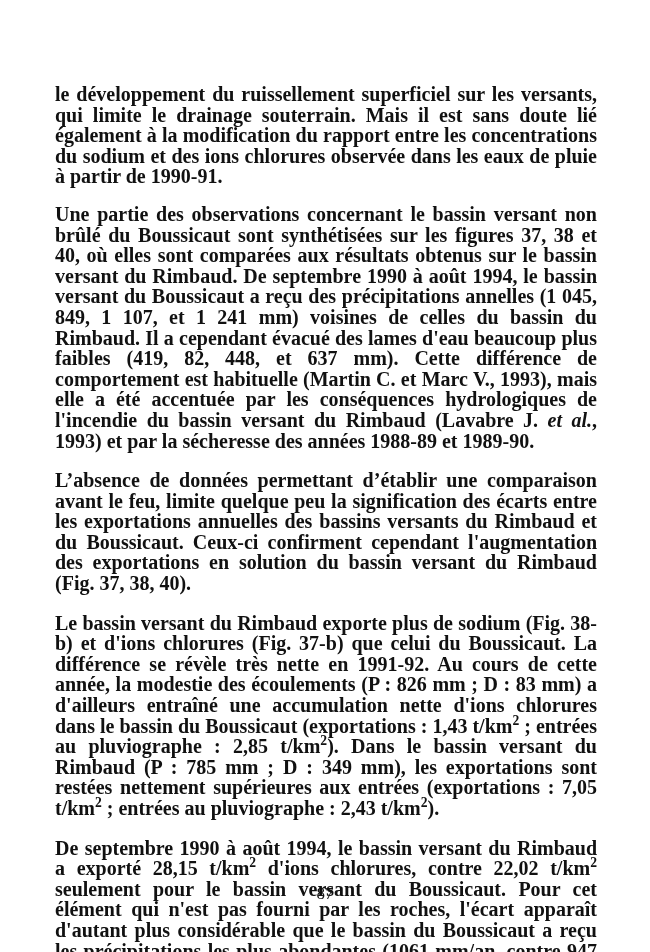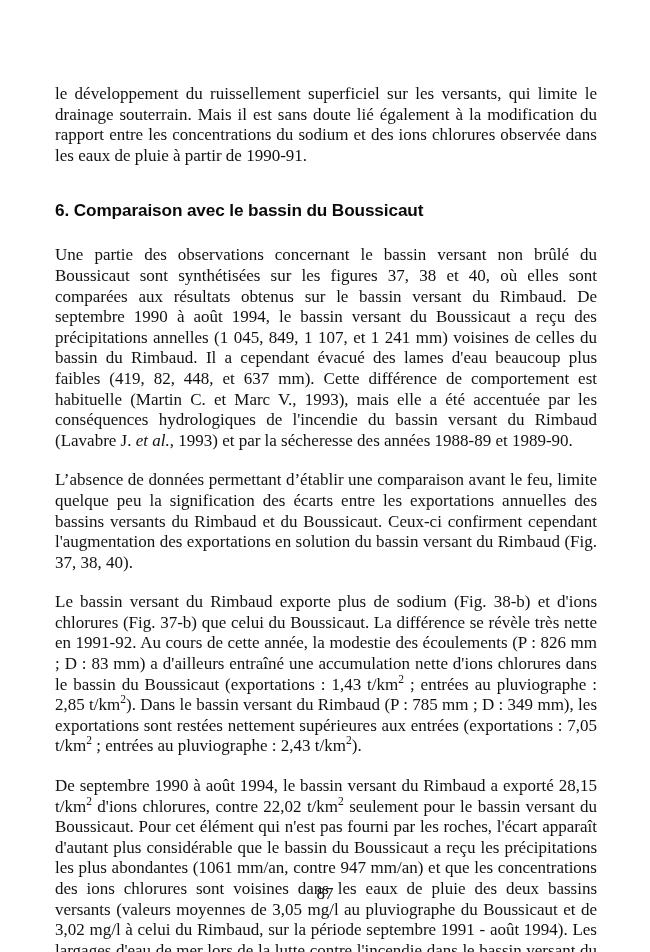--- a/index.html
+++ b/index.html
@@ -21,27 +21,28 @@
 
   .content {
     position: absolute;
     left: 55px;
     top: 84px;
     width: 542px;
   }
 
   .para {
     font-family: "Liberation Serif", "DejaVu Serif", serif;
-    font-size: 17px;
+    font-size: 20px;
     line-height: 20.6px;
     color: #111111;
     text-align: justify;
     text-justify: inter-word;
     margin: 0 0 19px 0;
     hyphens: none;
+    font-weight: bold;
     -webkit-hyphens: none;
   }
 
   .para:last-of-type {
     margin-bottom: 12px;
   }
 
   .para.tight {
     margin-bottom: 17px;
   }
@@ -80,21 +81,20 @@
 </style>
 </head>
 <body>
 
 <div class="page">
 
   <div class="content">
 
     <p class="para tight">le développement du ruissellement superficiel sur les versants, qui limite le drainage souterrain. Mais il est sans doute lié également à la modification du rapport entre les concentrations du sodium et des ions chlorures observée dans les eaux de pluie à partir de 1990-91.</p>
 
-    <h2 class="section-heading">6. Comparaison avec le bassin du Boussicaut</h2>
 
     <p class="para"><span>Une partie des observations concernant le bassin versant non brûlé du Boussicaut sont synthétisées sur les figures 37, 38 et 40, où elles sont comparées aux résultats obtenus sur le bassin versant du Rimbaud. De septembre 1990 à août 1994, le bassin versant du Boussicaut a reçu des précipitations annelles (1 045, 849, 1 107, et 1 241 mm) voisines de celles du bassin du Rimbaud. Il a cependant évacué des lames d'eau beaucoup plus faibles (419, 82, 448, et 637 mm). Cette différence de comportement est habituelle (Martin C. et Marc V., 1993), mais elle a été accentuée par les conséquences hydrologiques de l'incendie du bassin versant du Rimbaud (Lavabre J. </span><em>et al.</em><span>, 1993) et par la sécheresse des années 1988-89 et 1989-90.</span></p>
 
     <p class="para">L’absence de données permettant d’établir une comparaison avant le feu, limite quelque peu la signification des écarts entre les exportations annuelles des bassins versants du Rimbaud et du Boussicaut. Ceux-ci confirment cependant l'augmentation des exportations en solution du bassin versant du Rimbaud (Fig. 37, 38, 40).</p>
 
     <p class="para"><span>Le bassin versant du Rimbaud exporte plus de sodium (Fig. 38-b) et d'ions chlorures (Fig. 37-b) que celui du Boussicaut. La différence se révèle très nette en 1991-92. Au cours de cette année, la modestie des écoulements (P : 826 mm ; D : 83 mm) a d'ailleurs entraîné une accumulation nette d'ions chlorures dans le bassin du Boussicaut (exportations : 1,43 t/km</span><sup>2</sup><span> ; entrées au pluviographe : 2,85 t/km</span><sup>2</sup><span>). Dans le bassin versant du Rimbaud (P : 785 mm ; D : 349 mm), les exportations sont restées nettement supérieures aux entrées (exportations : 7,05 t/km</span><sup>2</sup><span> ; entrées au pluviographe : 2,43 t/km</span><sup>2</sup><span>).</span></p>
 
     <p class="para"><span>De septembre 1990 à août 1994, le bassin versant du Rimbaud a exporté 28,15 t/km</span><sup>2</sup><span> d'ions chlorures, contre 22,02 t/km</span><sup>2</sup><span> seulement pour le bassin versant du Boussicaut. Pour cet élément qui n'est pas fourni par les roches, l'écart apparaît d'autant plus considérable que le bassin du Boussicaut a reçu les précipitations les plus abondantes (1061 mm/an, contre 947 mm/an) et que les concentrations des ions chlorures sont voisines dans les eaux de pluie des deux bassins versants (valeurs moyennes de 3,05 mg/l au pluviographe du Boussicaut et de 3,02 mg/l à celui du Rimbaud, sur la période septembre 1991 - août 1994). Les largages d'eau de mer lors de la lutte contre l'incendie dans le bassin versant du Rimbaud et la faible libération d'ions chlorures lors de la destruction du couvert végétal expliquent une partie au moins de cette différence. Par ailleurs, la protection que le relief fournit aux deux</span></p>
 
   </div>

